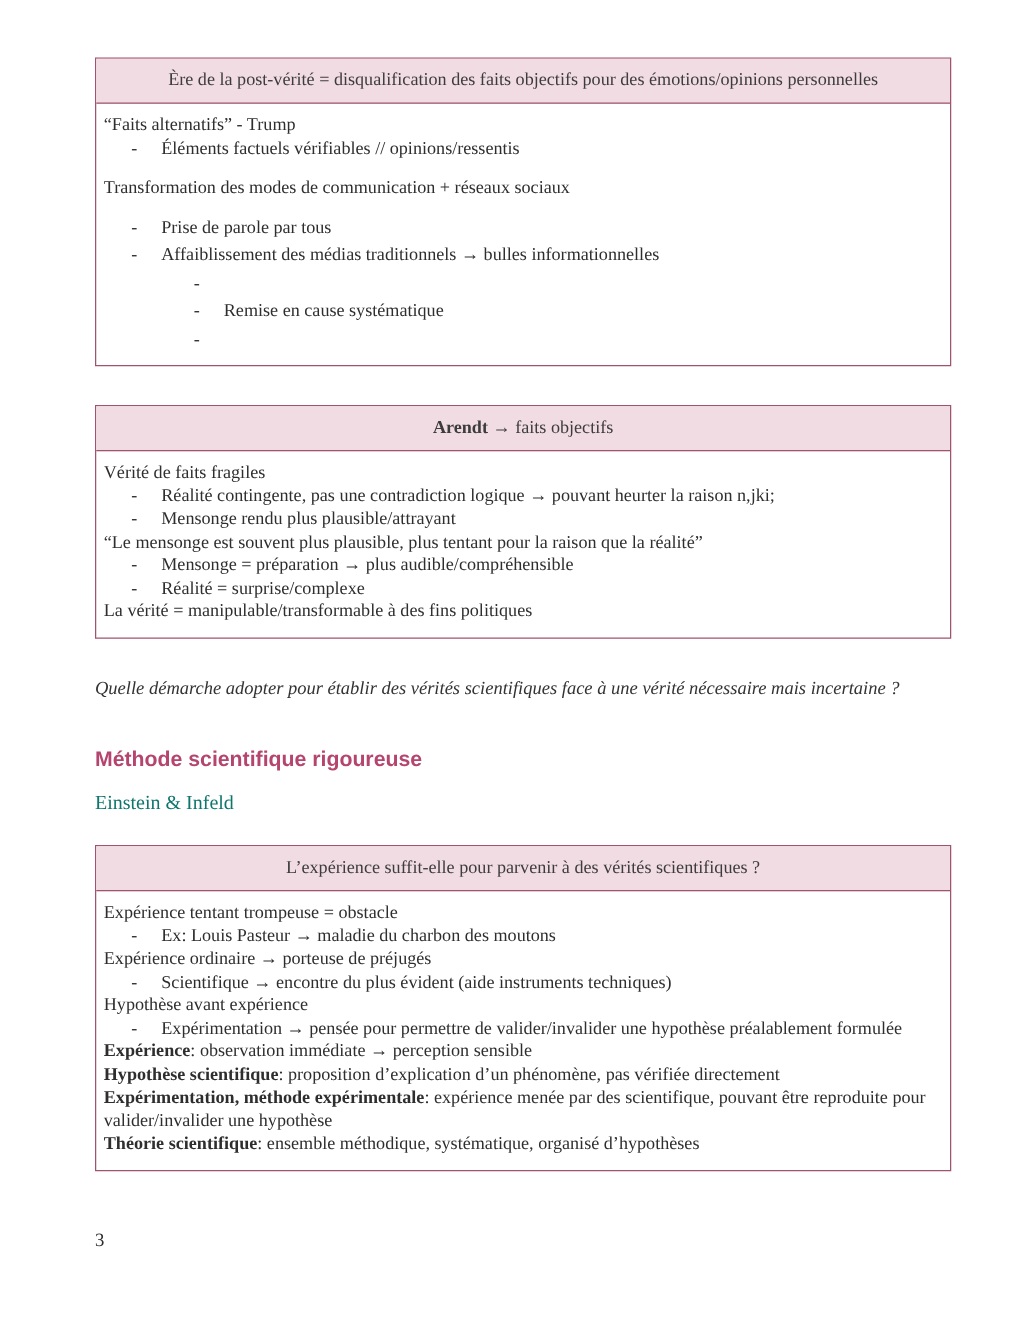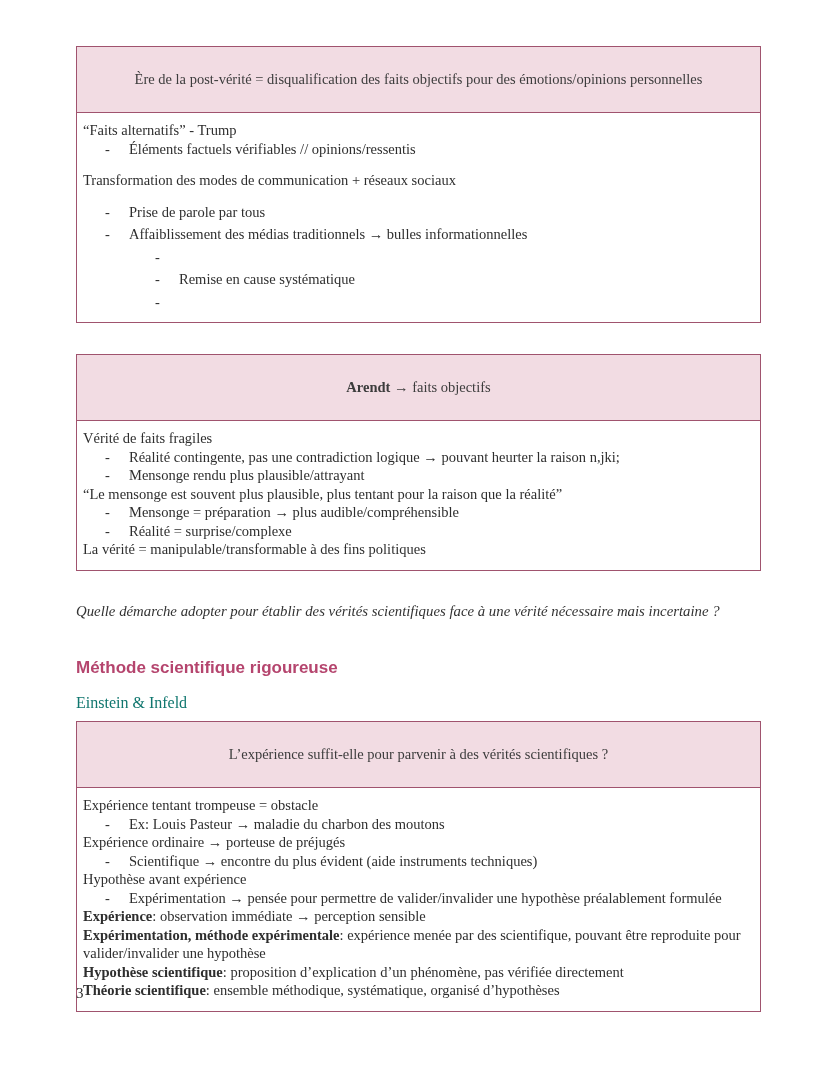--- a/index.html
+++ b/index.html
@@ -6,21 +6,21 @@
   html, body { background: #ffffff; }
   body {
     width: 828px; height: 1071px; position: relative;
     font-family: "Liberation Serif", "DejaVu Serif", serif;
     color: #2e2e2e;
   }
   .content { position: absolute; left: 76px; top: 46px; width: 685px; }
   .box { border: 1.5px solid #a0536e; margin-bottom: 31px; background: #ffffff; }
   .box-header {
     background: #f2dce3; border-bottom: 1.5px solid #a0536e;
-    text-align: center; padding: 23px 30px;
+    text-align: center; padding: 8px 30px;
     font-size: 14.5px; line-height: 19px; color: #3c3c3c;
   }
   .box-body { padding: 8px 8px 11px 6px; font-size: 14.5px; line-height: 18.5px; }
   .line { display: flex; align-items: flex-start; }
   .line.sp { height: 13px; }
   .lvl1 { padding-left: 22px; }
   .lvl2 { padding-left: 72px; }
   .dash { width: 24px; flex: 0 0 auto; }
   .lvl2 .dash { width: 24px; }
   .txt { flex: 1 1 auto; }
@@ -28,21 +28,21 @@
   .gap { margin-top: 4px; }
   .question {
     font-style: italic; font-size: 14.8px; line-height: 19.5px;
     margin-top: 17px; color: #333333; width: 685px;
   }
   .section-heading {
     font-family: "Liberation Sans", "DejaVu Sans", sans-serif;
     font-weight: 700; font-size: 17px; color: #b5456e; margin-top: 37px;
   }
   .subheading { font-weight: 400; font-size: 16px; margin-top: 16px; color: #0f766e; }
-  .box-last { margin-top: 9px; margin-bottom: 0; }
+  .box-last { margin-top: 24px; margin-bottom: 0; }
   .page-number { position: absolute; left: 76px; top: 985px; font-size: 15px; color: #2e2e2e; }
 </style>
 </head>
 <body>
 
 <div class="content">
 
   <div class="box">
     <div class="box-header">Ère de la post-vérité = disqualification des faits objectifs pour des émotions/opinions personnelles</div>
     <div class="box-body">
@@ -137,24 +137,24 @@
           <span class="txt"><span>Hypothèse avant expérience</span></span>
         </div>
         <div class="line lvl1">
           <span class="dash">-</span>
           <span class="txt"><span>Expérimentation → pensée pour permettre de valider/invalider une hypothèse préalablement formulée</span></span>
         </div>
         <div class="line lvl0">
           <span class="txt"><span class="b">Expérience</span><span>: observation immédiate → perception sensible</span></span>
         </div>
         <div class="line lvl0">
-          <span class="txt"><span class="b">Expérimentation, méthode expérimentale</span><span>: expérience menée par des scientifique, pouvant être reproduite pour valider/invalider une hypothèse</span></span>
+          <span class="txt"><span class="b">Hypothèse scientifique</span><span>: proposition d’explication d’un phénomène, pas vérifiée directement</span></span>
         </div>
         <div class="line lvl0">
-          <span class="txt"><span class="b">Hypothèse scientifique</span><span>: proposition d’explication d’un phénomène, pas vérifiée directement</span></span>
+          <span class="txt"><span class="b">Expérimentation, méthode expérimentale</span><span>: expérience menée par des scientifique, pouvant être reproduite pour valider/invalider une hypothèse</span></span>
         </div>
         <div class="line lvl0">
           <span class="txt"><span class="b">Théorie scientifique</span><span>: ensemble méthodique, systématique, organisé d’hypothèses</span></span>
         </div>
       </div>
   </div>
 
 </div>
 
 <div class="page-number">3</div>

